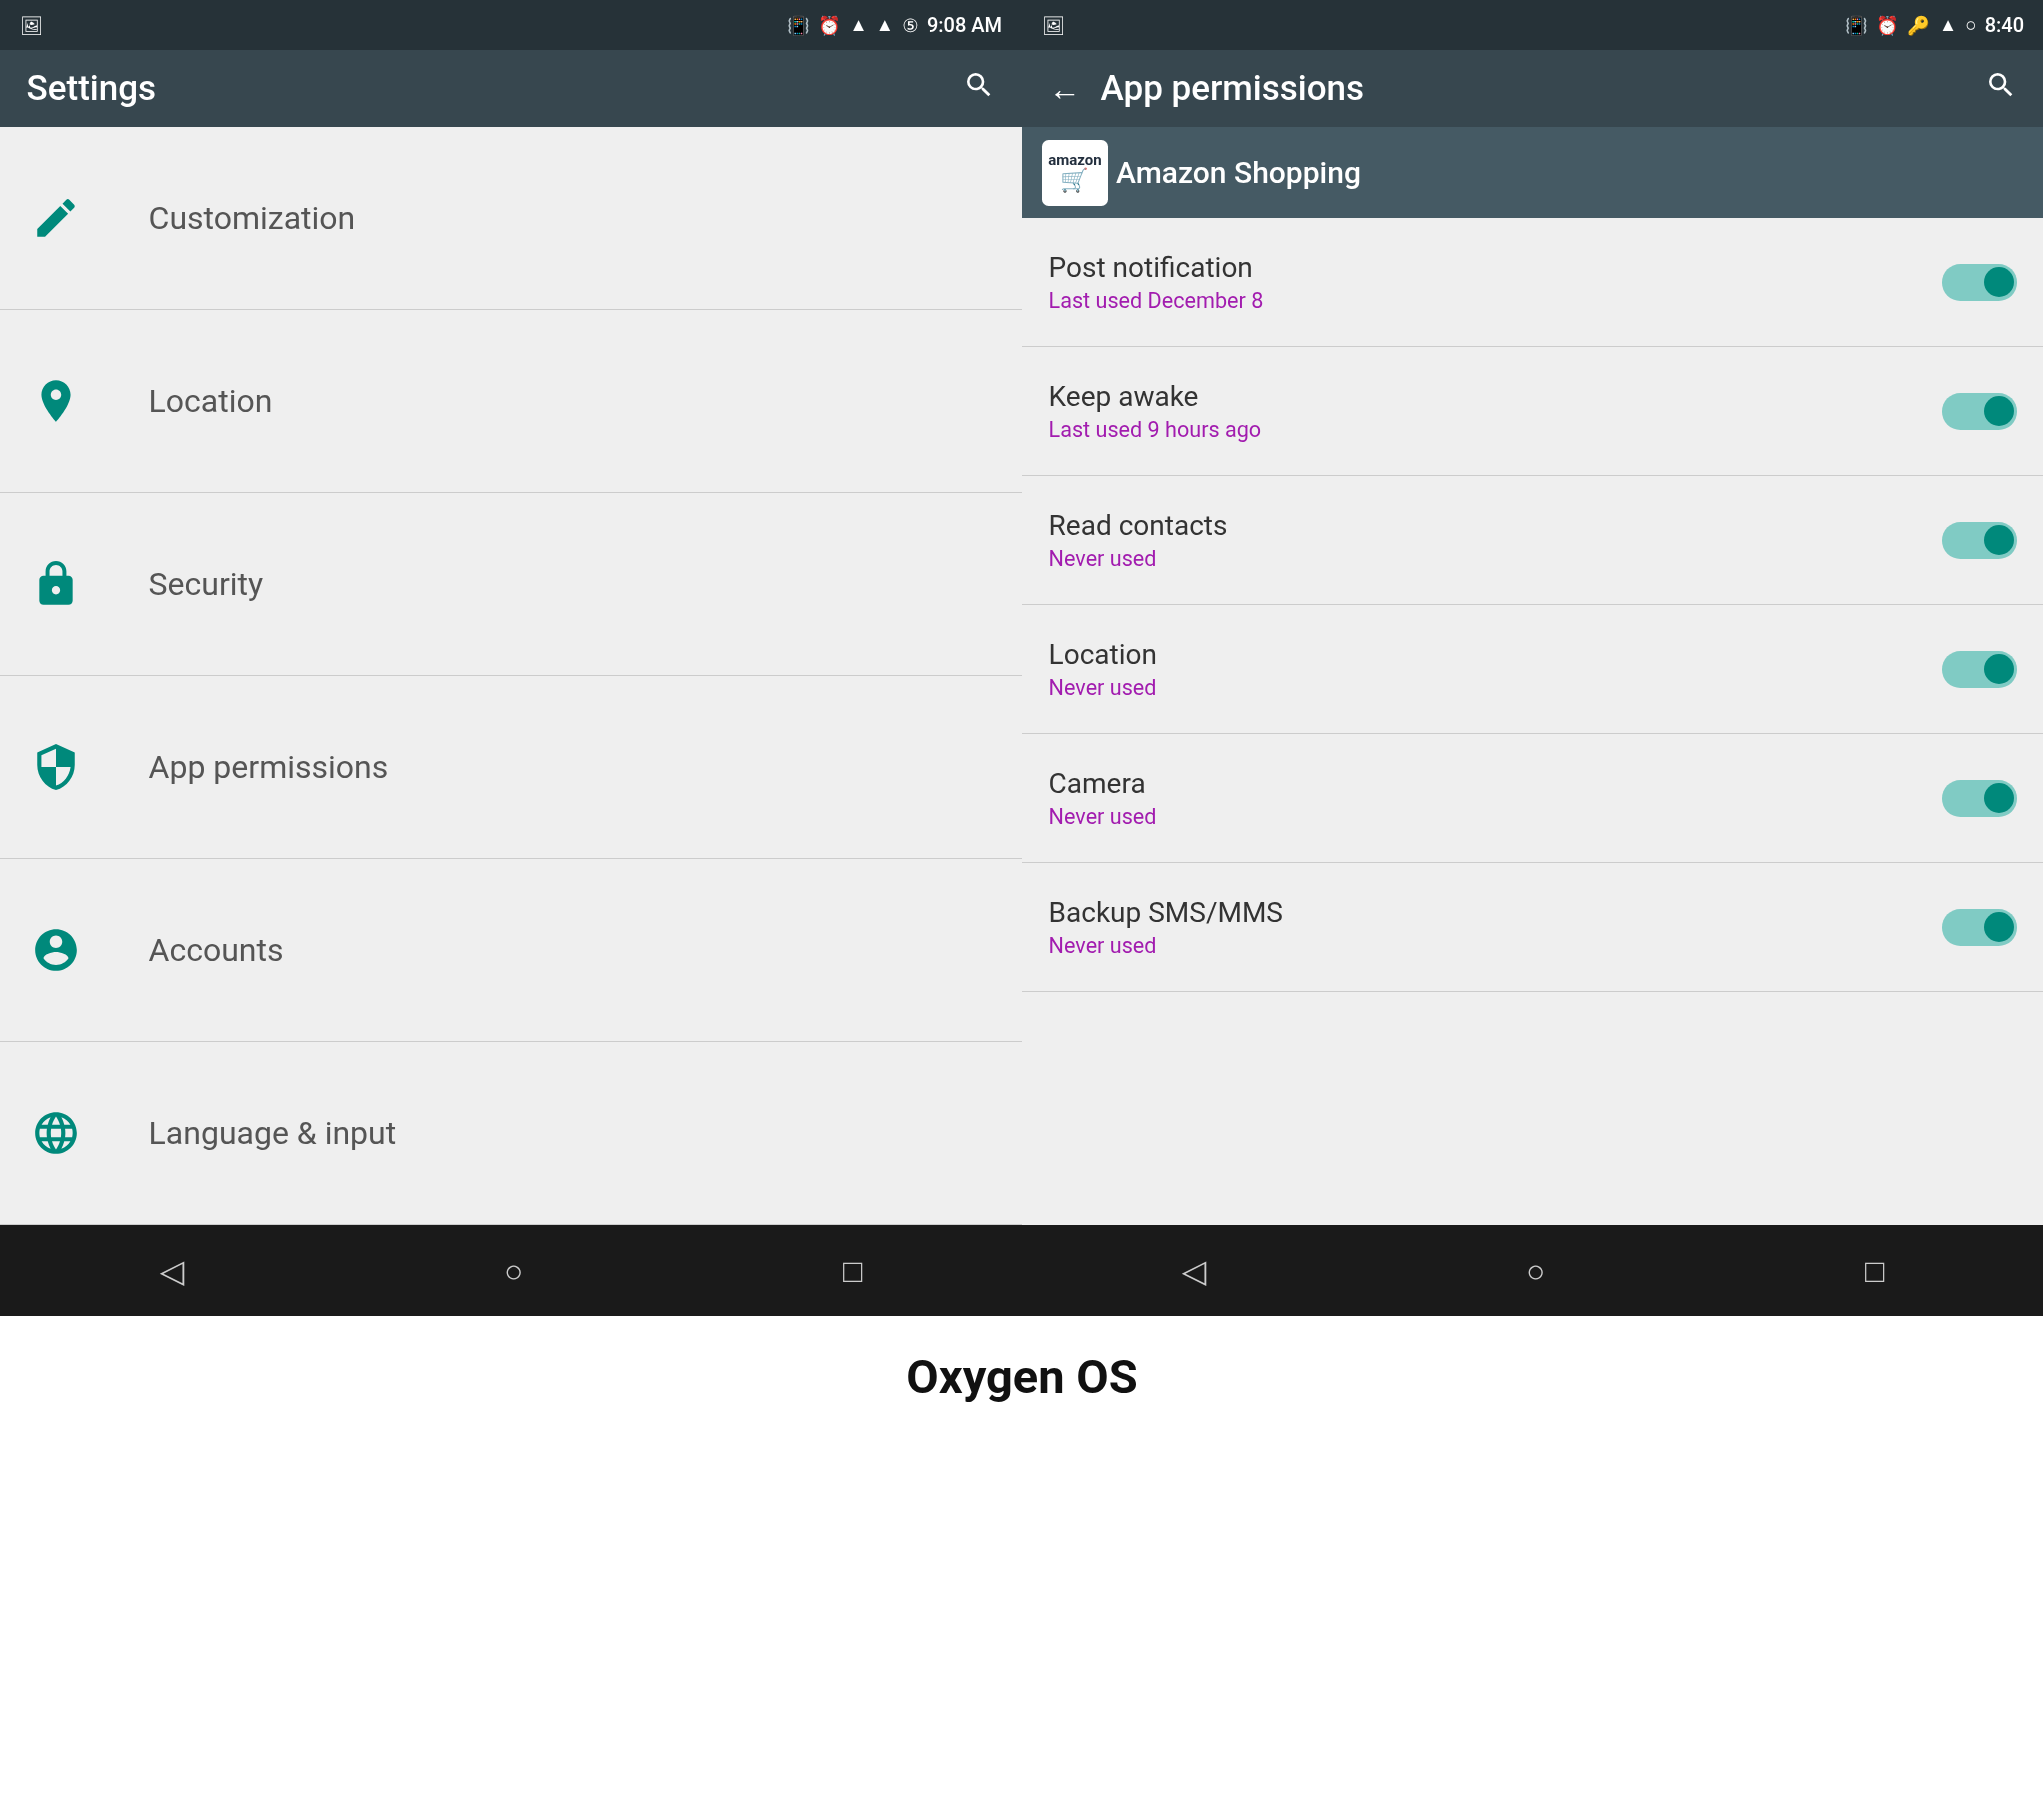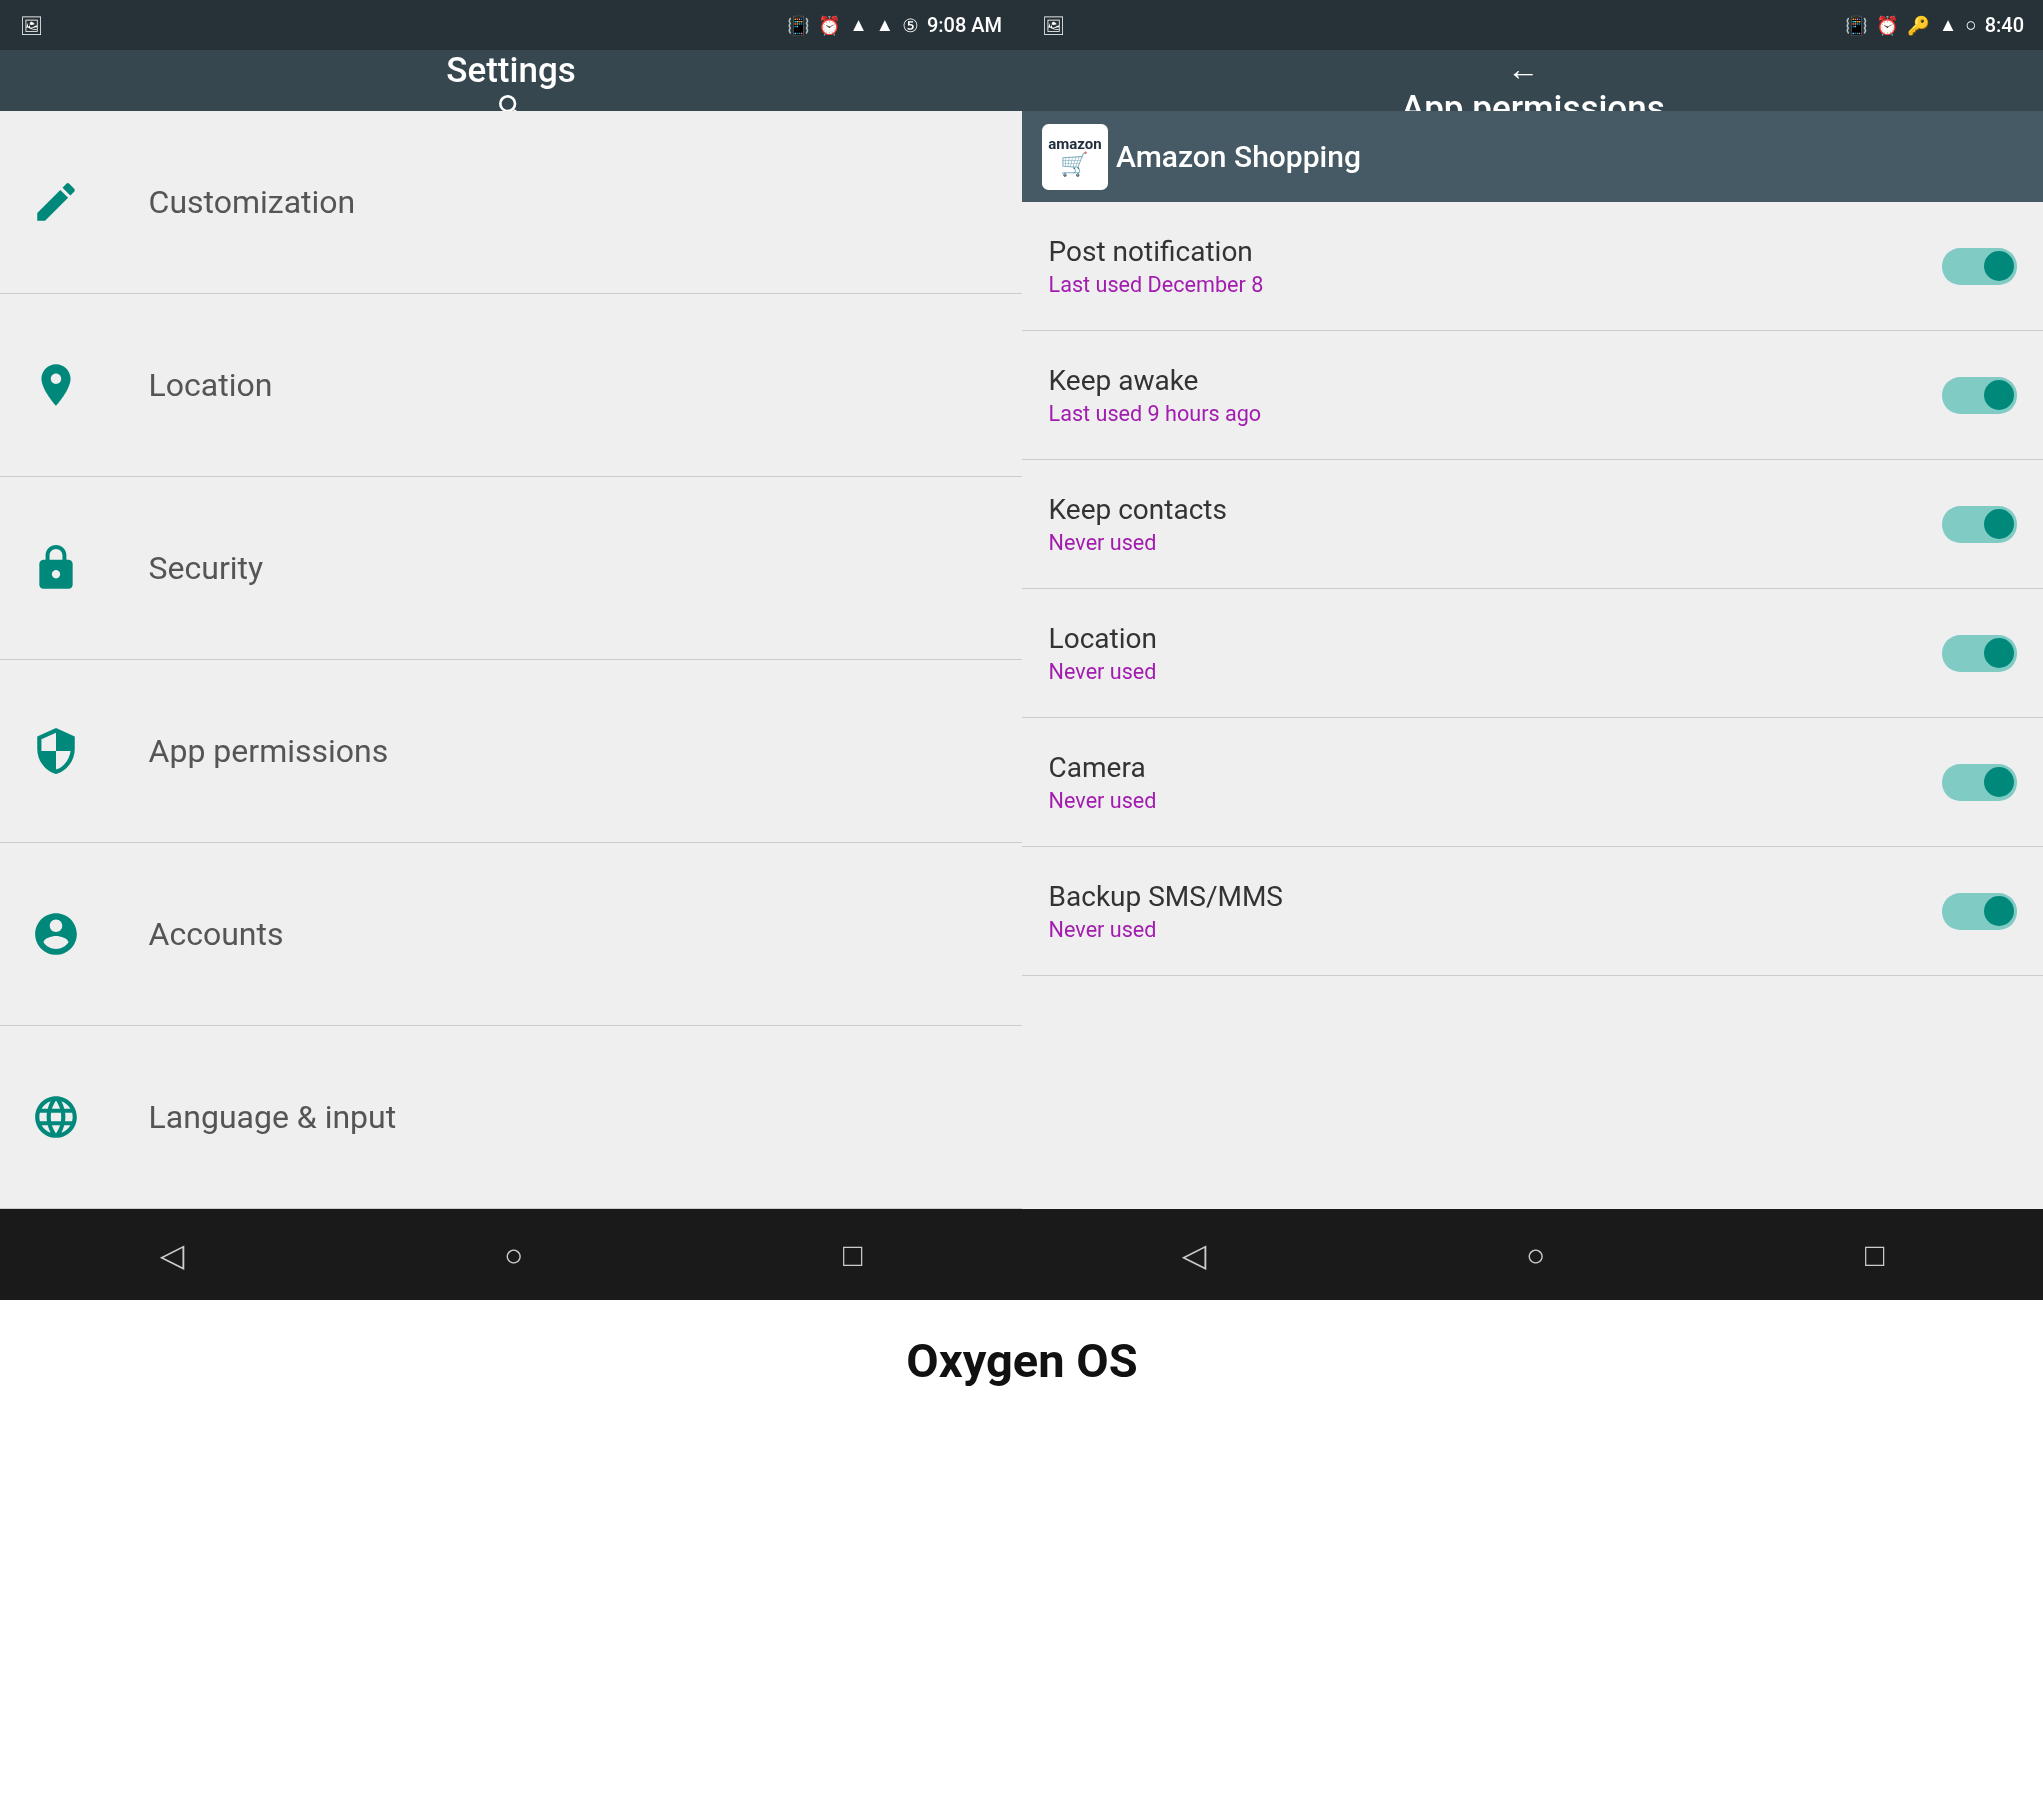--- a/index.html
+++ b/index.html
@@ -51,26 +51,25 @@
       font-size: 18.3px;
     }
     .status-time {
       font-size: 20px;
       font-weight: 500;
     }
 
     
     .app-bar {
       background: #37474f;
-      height: 61px;
+      height: 77px;
       display: flex;
       align-items: center;
       padding: 0 26.6px;
       color: #fff;
-      flex-direction: column;
     }
     .app-bar-title {
       font-size: 35px;
       font-weight: 500;
       flex: 1;
     }
     .app-bar-icon {
       font-size: 32px;
       cursor: pointer;
     }
@@ -374,21 +373,21 @@
           <div class="permission-name">Keep awake</div>
           <div class="permission-sub">Last used 9 hours ago</div>
         </div>
         <div class="toggle on">
           <div class="toggle-knob"></div>
         </div>
       </div>
 
       <div class="permission-item">
         <div class="permission-text">
-          <div class="permission-name">Keep contacts</div>
+          <div class="permission-name">Read contacts</div>
           <div class="permission-sub">Never used</div>
         </div>
         <div class="toggle on">
           <div class="toggle-knob"></div>
         </div>
       </div>
 
       <div class="permission-item">
         <div class="permission-text">
           <div class="permission-name">Location</div>

